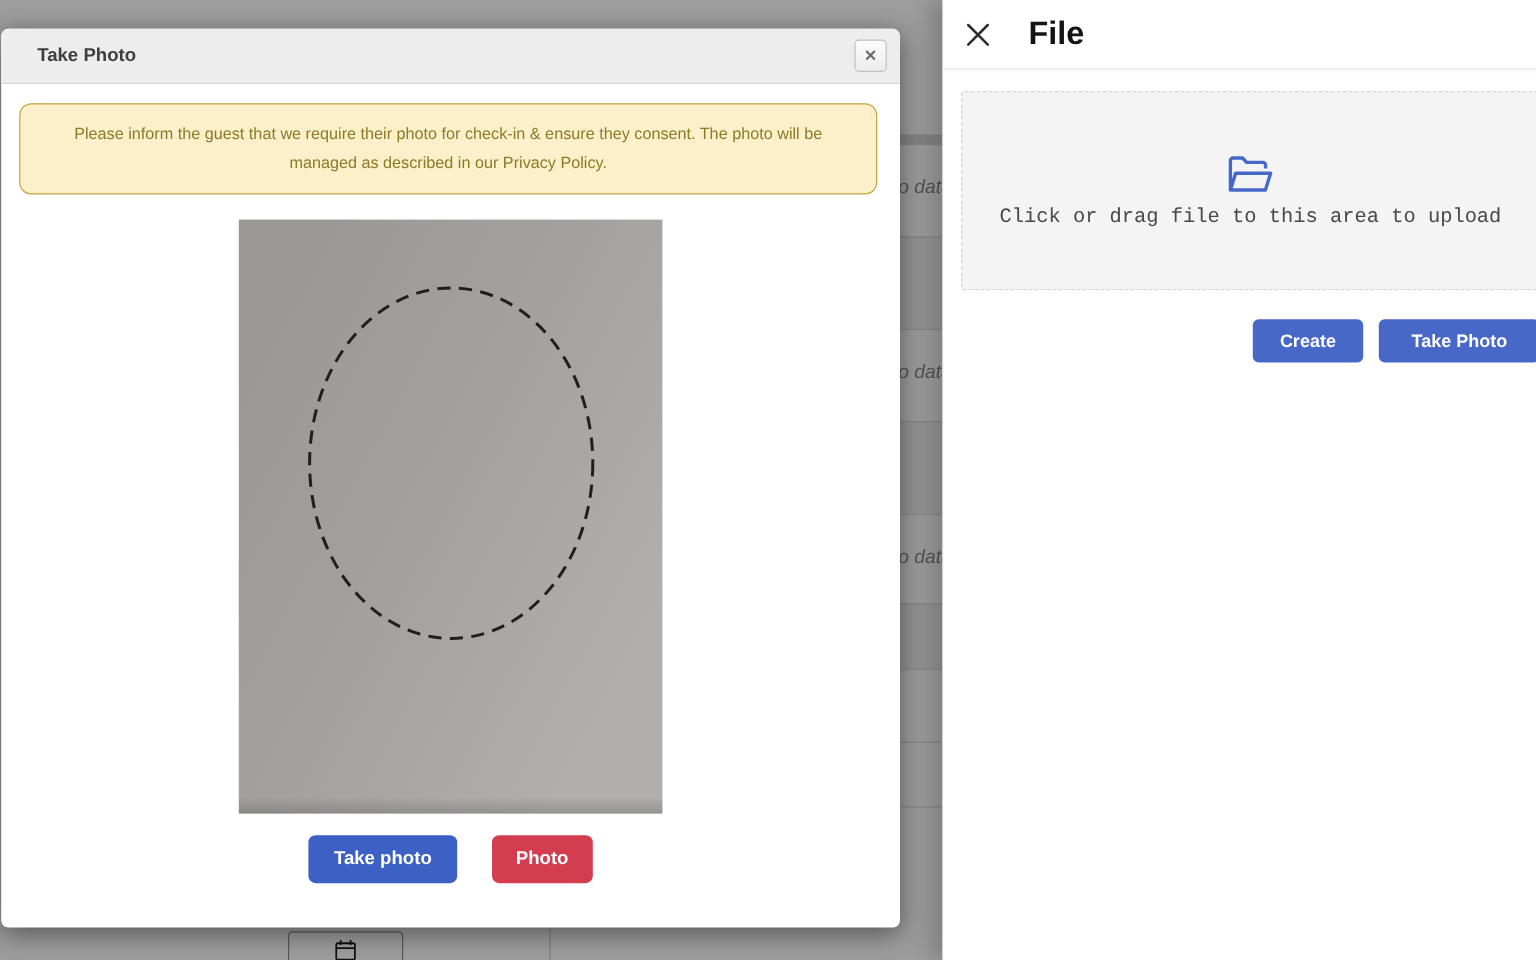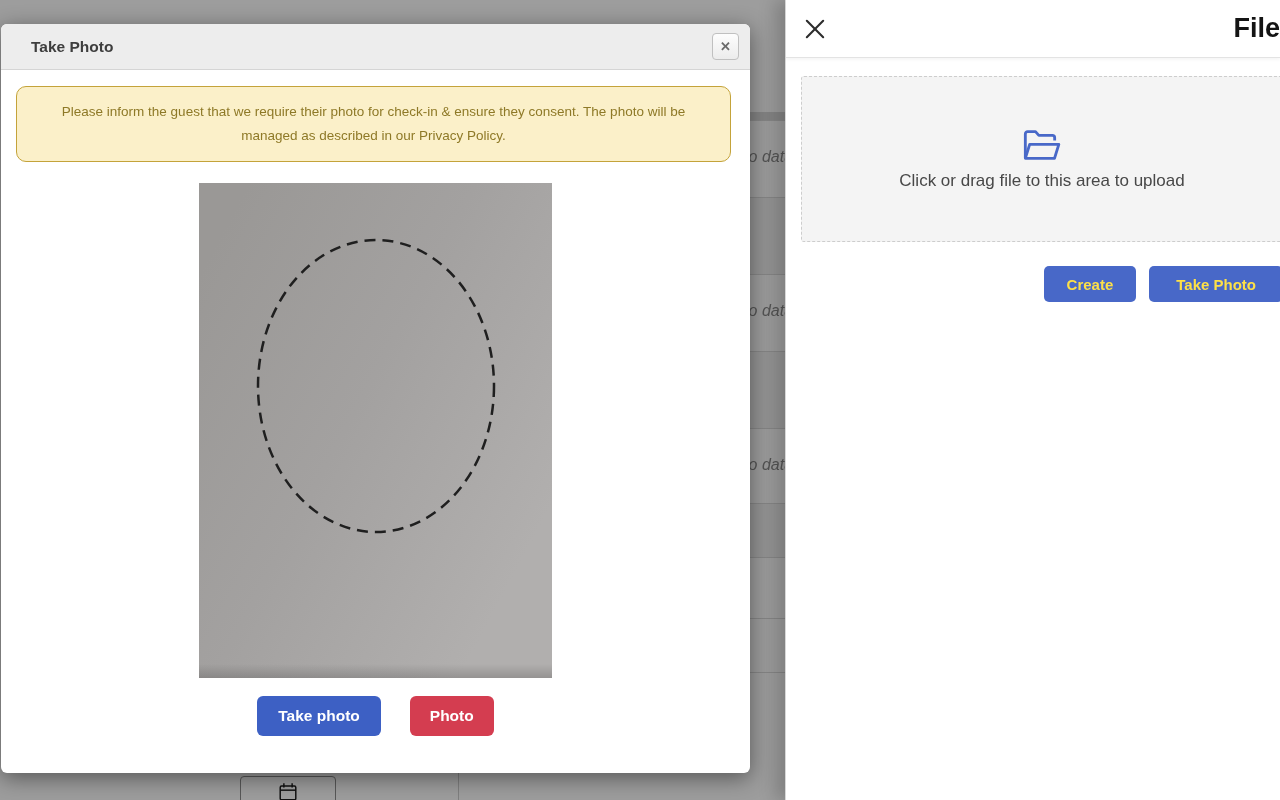--- a/index.html
+++ b/index.html
@@ -67,34 +67,34 @@
   }
   .btn-primary{background:var(--primary);padding:0 21px;}
   .btn-danger{background:var(--danger);padding:0 20px;}
 
   
   #drawer{
     position:absolute;left:785px;top:0;width:495px;height:800px;background:#fff;
     border-left:1px solid #d8d8d8;box-shadow:-10px 0 16px rgba(0,0,0,0.18);box-sizing:border-box;
   }
   .drawer-header{
-    height:57px;display:flex;align-items:center;gap:16px;padding-left:15px;
-    border-bottom:1px solid #e3e3e3;box-shadow:0 2px 3px rgba(0,0,0,0.04);justify-content:space-between;
+    height:57px;display:flex;align-items:center;gap:28px;padding-left:15px;
+    border-bottom:1px solid #e3e3e3;box-shadow:0 2px 3px rgba(0,0,0,0.04);
   }
   .drawer-close{background:none;border:none;padding:0;cursor:pointer;display:flex;align-items:center;}
   .drawer-title{margin:0;font-size:27px;font-weight:bold;color:#141414;}
   .drawer-body{padding:18px 0 0 15px;}
   .dropzone{
     width:482px;height:166px;background:#f4f4f4;border:1px dashed #cdcdcd;border-radius:3px;
     display:flex;flex-direction:column;align-items:center;justify-content:center;cursor:pointer;box-sizing:border-box;
   }
-  .dropzone-hint{font-size:17px;color:#484848;margin-top:5px;}
+  .dropzone-hint{font-size:17px;color:#484848;margin-top:5px;font-family:Liberation Mono, monospace;}
   .drawer-actions{width:482px;display:flex;justify-content:flex-end;gap:13px;margin-top:24px;}
   .btn-sm{
-    border:none;border-radius:5px;height:36px;background:var(--accent);color:#fde047;
+    border:none;border-radius:5px;height:36px;background:var(--accent);color:#ffffff;
     font-weight:bold;font-size:15px;cursor:pointer;font-family:"Liberation Sans", sans-serif;
   }
   .btn-create{padding:0 23px;}
   .btn-takephoto{padding:0 27px;}
 </style>
 </head>
 <body>
 
 <div id="bg-page">
   <div class="bg-table-header"></div>

